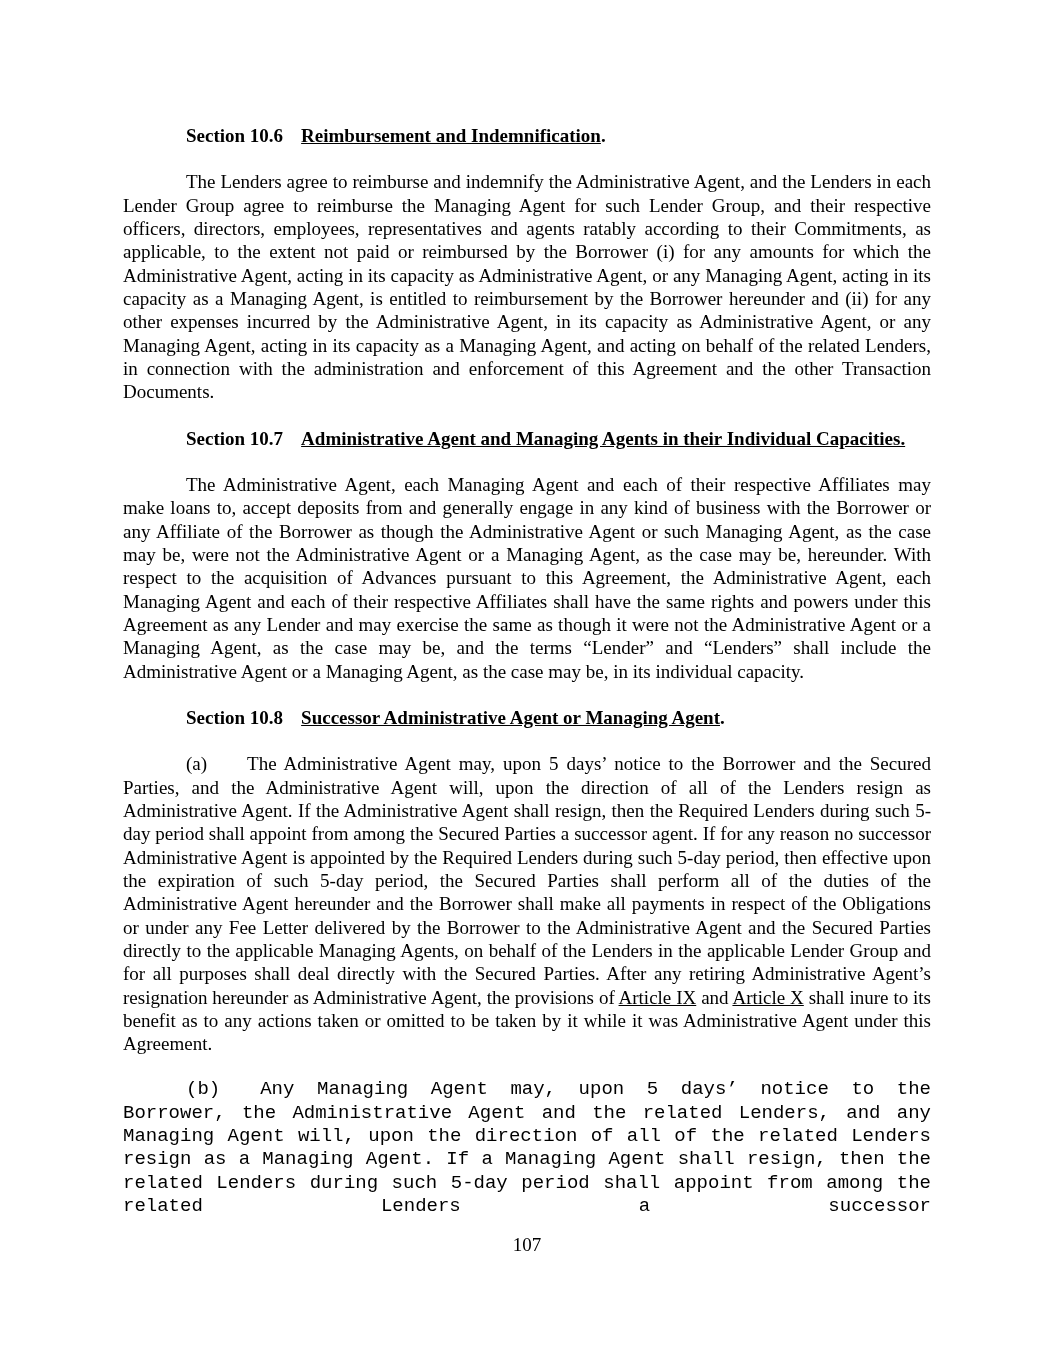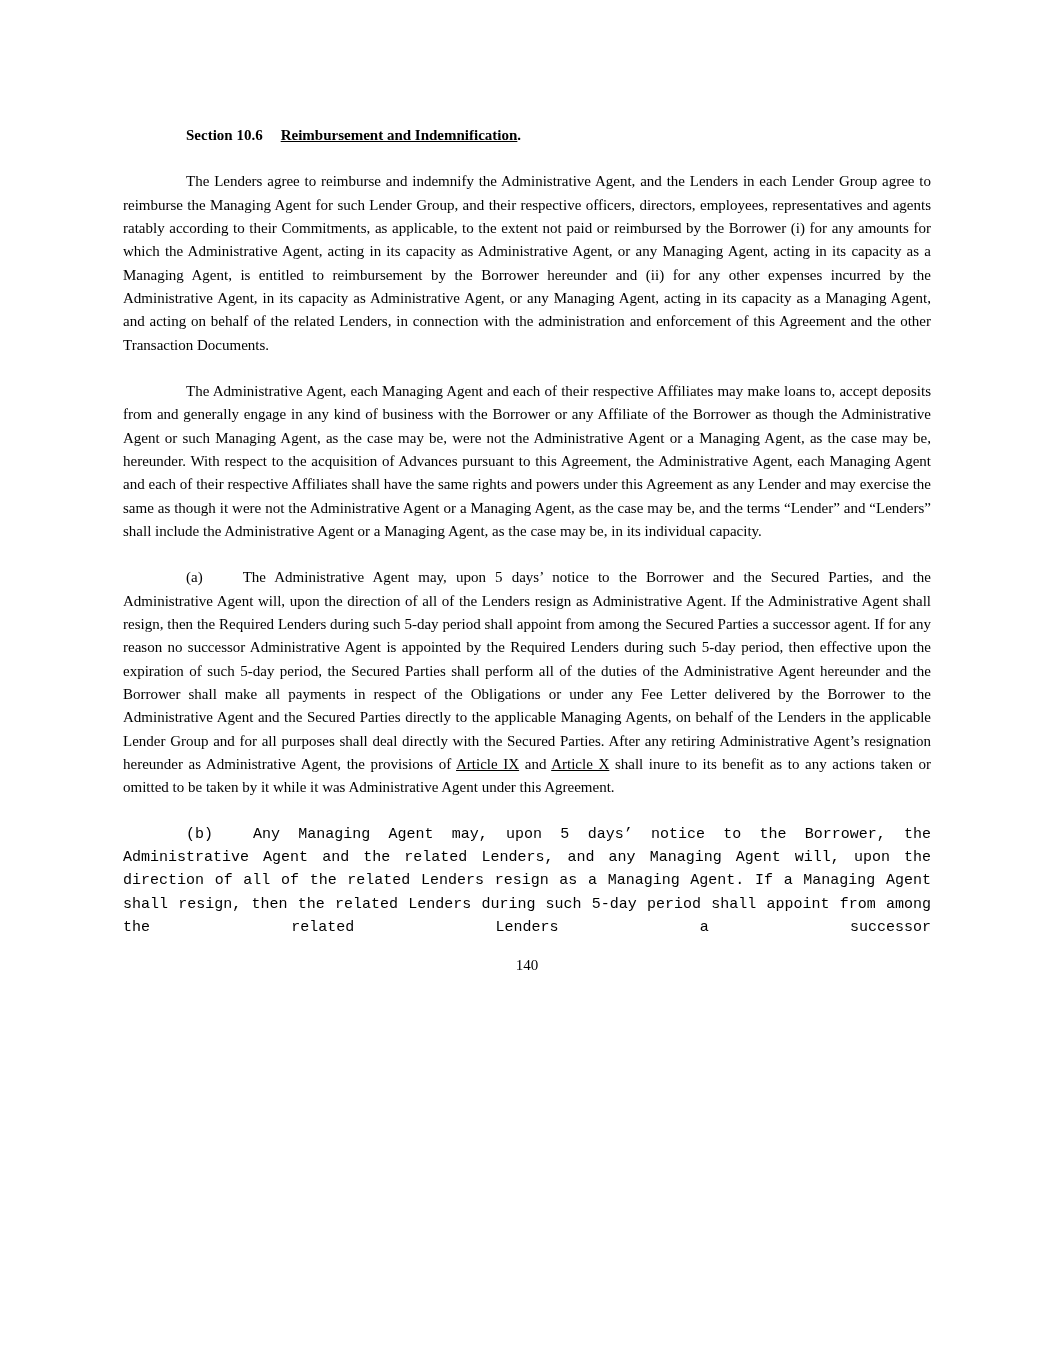--- a/index.html
+++ b/index.html
@@ -9,21 +9,21 @@
   }
   .page {
     position: relative;
     width: 1055px;
     height: 1365px;
     box-sizing: border-box;
     padding: 124px 124px 0 123px;
     background: #ffffff;
     color: #000000;
     font-family: "Liberation Serif", "DejaVu Serif", serif;
-    font-size: 15px;
+    font-size: 19px;
     line-height: 23.33px;
     overflow: hidden;
   }
   .page p {
     margin: 23px 0 0 0;
     text-align: justify;
     text-indent: 63px;
   }
   .page p:first-child {
     margin-top: 0;
@@ -54,23 +54,25 @@
 </style>
 </head>
 <body>
 
 <div class="page">
 
   <p class="heading"><span>Section 10.6</span><span class="tab-heading"></span><span class="u">Reimbursement and Indemnification</span><span>.</span></p>
 
   <p>The Lenders agree to reimburse and indemnify the Administrative Agent, and the Lenders in each Lender Group agree to reimburse the Managing Agent for such Lender Group, and their respective officers, directors, employees, representatives and agents ratably according to their Commitments, as applicable, to the extent not paid or reimbursed by the Borrower (i) for any amounts for which the Administrative Agent, acting in its capacity as Administrative Agent, or any Managing Agent, acting in its capacity as a Managing Agent, is entitled to reimbursement by the Borrower hereunder and (ii) for any other expenses incurred by the Administrative Agent, in its capacity as Administrative Agent, or any Managing Agent, acting in its capacity as a Managing Agent, and acting on behalf of the related Lenders, in connection with the administration and enforcement of this Agreement and the other Transaction Documents.</p>
 
+  <p class="heading"><span>Section 10.7</span><span class="tab-heading"></span><span class="u">Administrative Agent and Managing Agents in their Individual Capacities.</span></p>
 
   <p>The Administrative Agent, each Managing Agent and each of their respective Affiliates may make loans to, accept deposits from and generally engage in any kind of business with the Borrower or any Affiliate of the Borrower as though the Administrative Agent or such Managing Agent, as the case may be, were not the Administrative Agent or a Managing Agent, as the case may be, hereunder.  With respect to the acquisition of Advances pursuant to this Agreement, the Administrative Agent, each Managing Agent and each of their respective Affiliates shall have the same rights and powers under this Agreement as any Lender and may exercise the same as though it were not the Administrative Agent or a Managing Agent, as the case may be, and the terms “Lender” and “Lenders” shall include the Administrative Agent or a Managing Agent, as the case may be, in its individual capacity.</p>
 
+  <p class="heading"><span>Section 10.8</span><span class="tab-heading"></span><span class="u">Successor Administrative Agent or Managing Agent</span><span>.</span></p>
 
   <p><span>(a)</span><span class="tab-item"></span><span>The Administrative Agent may, upon 5 days’ notice to the Borrower and the Secured Parties, and the Administrative Agent will, upon the direction of all of the Lenders resign as Administrative Agent.  If the Administrative Agent shall resign, then the Required Lenders during such 5-day period shall appoint from among the Secured Parties a successor agent.  If for any reason no successor Administrative Agent is appointed by the Required Lenders during such 5-day period, then effective upon the expiration of such 5-day period, the Secured Parties shall perform all of the duties of the Administrative Agent hereunder and the Borrower shall make all payments in respect of the Obligations or under any Fee Letter delivered by the Borrower to the Administrative Agent and the Secured Parties directly to the applicable Managing Agents, on behalf of the Lenders in the applicable Lender Group and for all purposes shall deal directly with the Secured Parties.  After any retiring Administrative Agent’s resignation hereunder as Administrative Agent, the provisions of </span><span class="u">Article IX</span><span> and </span><span class="u">Article X</span><span> shall inure to its benefit as to any actions taken or omitted to be taken by it while it was Administrative Agent under this Agreement.</span></p>
 
   <p class="last-justified"><span>(b)</span><span class="tab-item"></span><span>Any Managing Agent may, upon 5 days’ notice to the Borrower, the Administrative Agent and the related Lenders, and any Managing Agent will, upon the direction of all of the related Lenders resign as a Managing Agent.  If a Managing Agent shall resign, then the related Lenders during such 5-day period shall appoint from among the related Lenders a successor</span></p>
 
-  <div class="page-number">140</div>
+  <div class="page-number">107</div>
 
 </div>
 
 </body></html>

